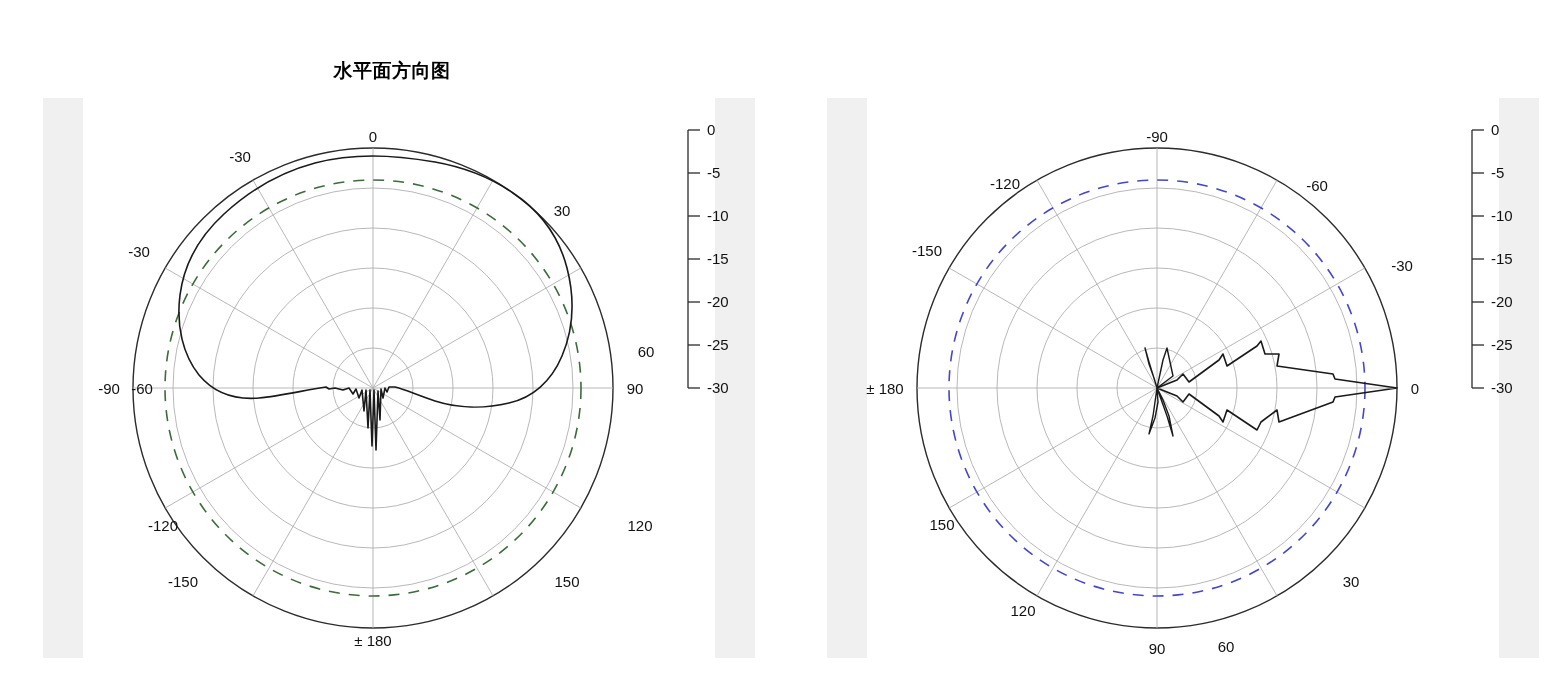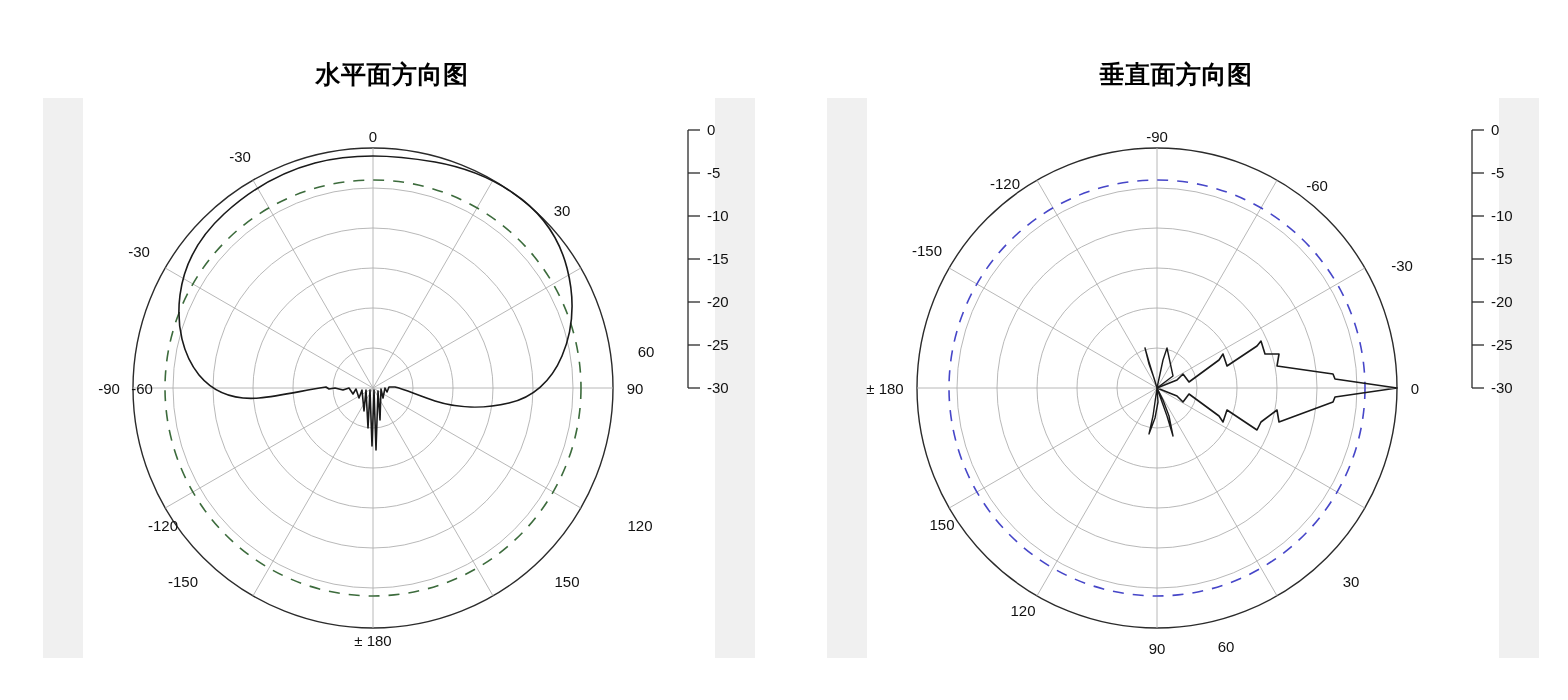--- a/index.html
+++ b/index.html
@@ -27,21 +27,21 @@
   }
   .panel-left  { left: 0; }
   .panel-right { left: 784px; }
 
   .panel-title {
     position: absolute;
     top: 58px;
     left: 0;
     width: 784px;
     text-align: center;
-    font-size: 25px;
+    font-size: 19px;
     font-weight: bold;
     color: #000000;
     letter-spacing: 0.5px;
   }
 
   
   .plate {
     position: absolute;
     top: 98px;
     left: 43px;
@@ -163,21 +163,20 @@
           <text x="664" y="252">-25</text>
           <text x="664" y="295">-30</text>
         </g>
       </g>
     </svg>
   </div>
 
   <div class="panel panel-right">
     <div class="plate"></div>
     <div class="plate-inner"></div>
-    <div class="panel-title">垂直面方向图</div>
 
     <svg class="plot-svg" width="712" height="560" viewBox="0 0 712 560">
       <g>
         <circle cx="330" cy="290" r="240" fill="none" stroke="#2b2b2b" stroke-width="1.4"></circle>
         <circle cx="330" cy="290" r="200" fill="none" stroke="#b0b0b0" stroke-width="0.9"></circle>
         <circle cx="330" cy="290" r="160" fill="none" stroke="#b0b0b0" stroke-width="0.9"></circle>
         <circle cx="330" cy="290" r="120" fill="none" stroke="#b0b0b0" stroke-width="0.9"></circle>
         <circle cx="330" cy="290" r="80" fill="none" stroke="#b0b0b0" stroke-width="0.9"></circle>
         <circle cx="330" cy="290" r="40" fill="none" stroke="#b0b0b0" stroke-width="0.9"></circle>
         <line x1="330" y1="50" x2="330" y2="530" stroke="#b0b0b0" stroke-width="0.9"></line>

